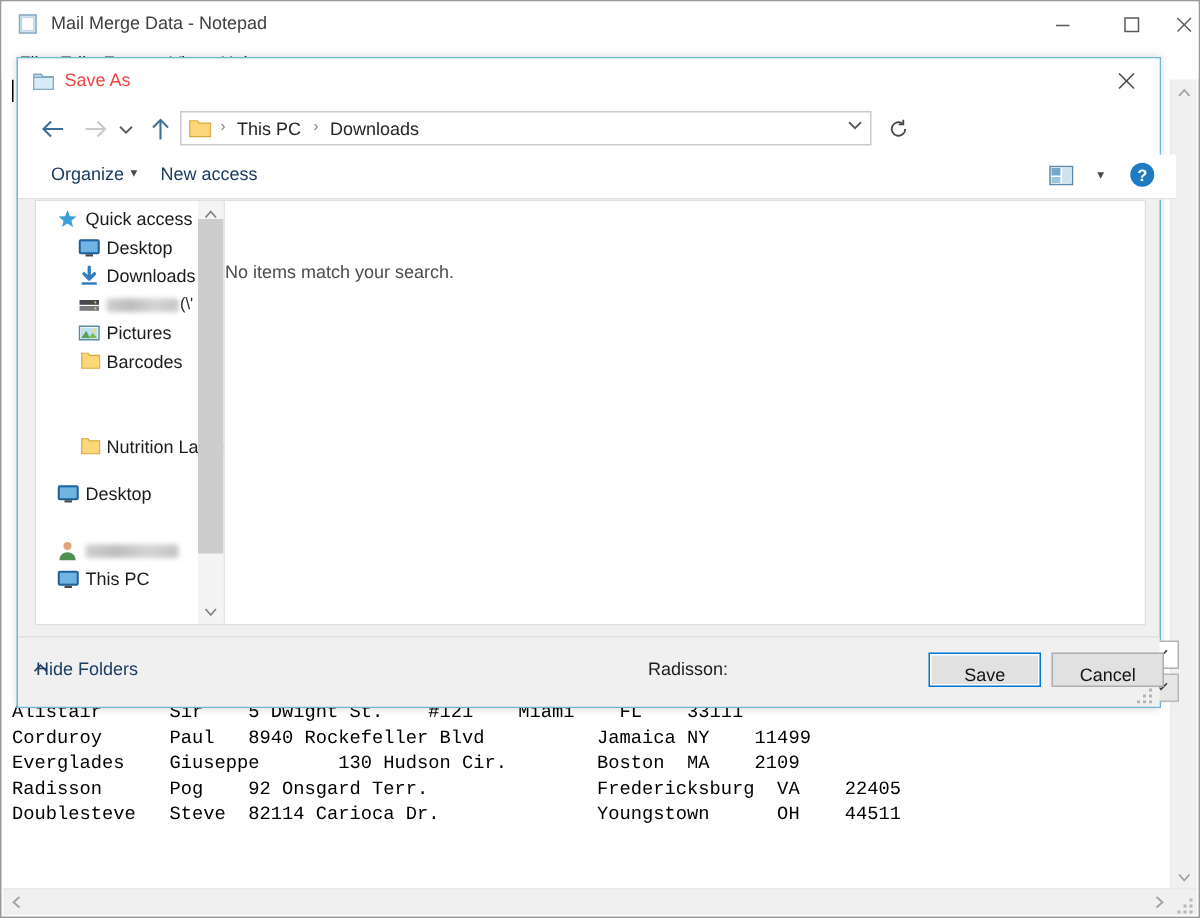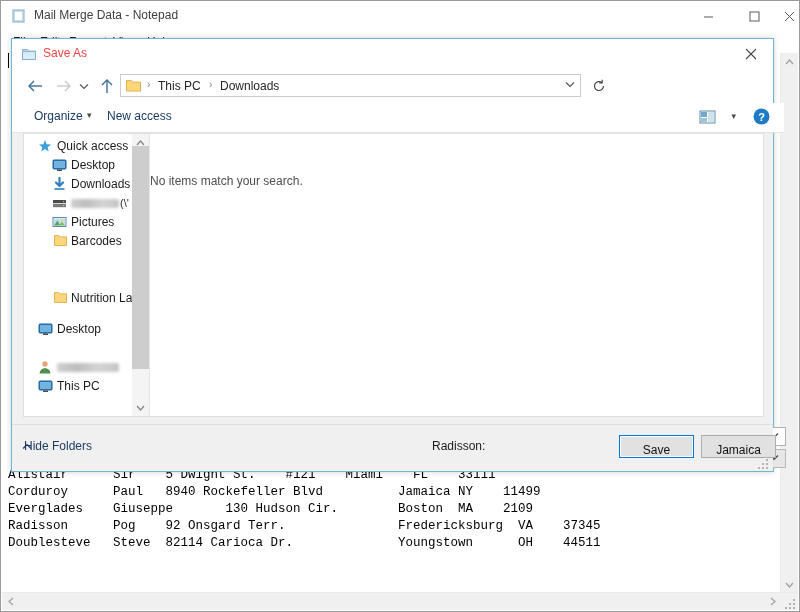--- a/index.html
+++ b/index.html
@@ -254,21 +254,21 @@
     <span class="np-menu" style="left:62px">Format</span>
     <span class="np-menu" style="left:106px">View</span>
     <span class="np-menu" style="left:140px">Help</span>
   </div>
 
   <div id="np-text-area">
     <div id="np-caret"></div>
     <div id="np-text"><span>Alistair      Sir    5 Dwight St.    #121    Miami    FL    33111</span>
 <span>Corduroy      Paul   8940 Rockefeller Blvd          Jamaica NY    11499</span>
 <span>Everglades    Giuseppe       130 Hudson Cir.        Boston  MA    2109</span>
-<span>Radisson      Pog    92 Onsgard Terr.               Fredericksburg  VA    37345</span>
+<span>Radisson      Pog    92 Onsgard Terr.               Fredericksburg  VA    22405</span>
 <span>Doublesteve   Steve  82114 Carioca Dr.              Youngstown      OH    44511</span></div>
   </div>
 
   <div id="np-vscroll">
     <div id="np-vs-up">
       <svg width="9" height="6" viewBox="0 0 9 6">
           <polyline points="1,5 4.5,1 8,5" fill="none" stroke="#a0a0a0" stroke-width="1.2"></polyline>
         </svg>
     </div>
     <div id="np-vs-thumb"></div>
@@ -580,21 +580,21 @@
         </svg>
     </span>
     <span id="hide-folders">Hide Folders</span>
 
     <span id="enc-label">Radisson:</span>
 
     <div class="dlgbtn" id="btn-save">
       <span>Save</span>
     </div>
     <div class="dlgbtn" id="btn-cancel">
-      <span>Jamaica</span>
+      <span>Cancel</span>
     </div>
 
     <div id="dlg-grip">
       <svg width="12" height="12" viewBox="0 0 12 12">
         <g fill="#b4b4b4">
           <rect x="8" y="2" width="2" height="2"></rect>
             <rect x="8" y="6" width="2" height="2"></rect>
             <rect x="4" y="6" width="2" height="2"></rect>
           <rect x="8" y="10" width="2" height="2"></rect>
             <rect x="4" y="10" width="2" height="2"></rect>

